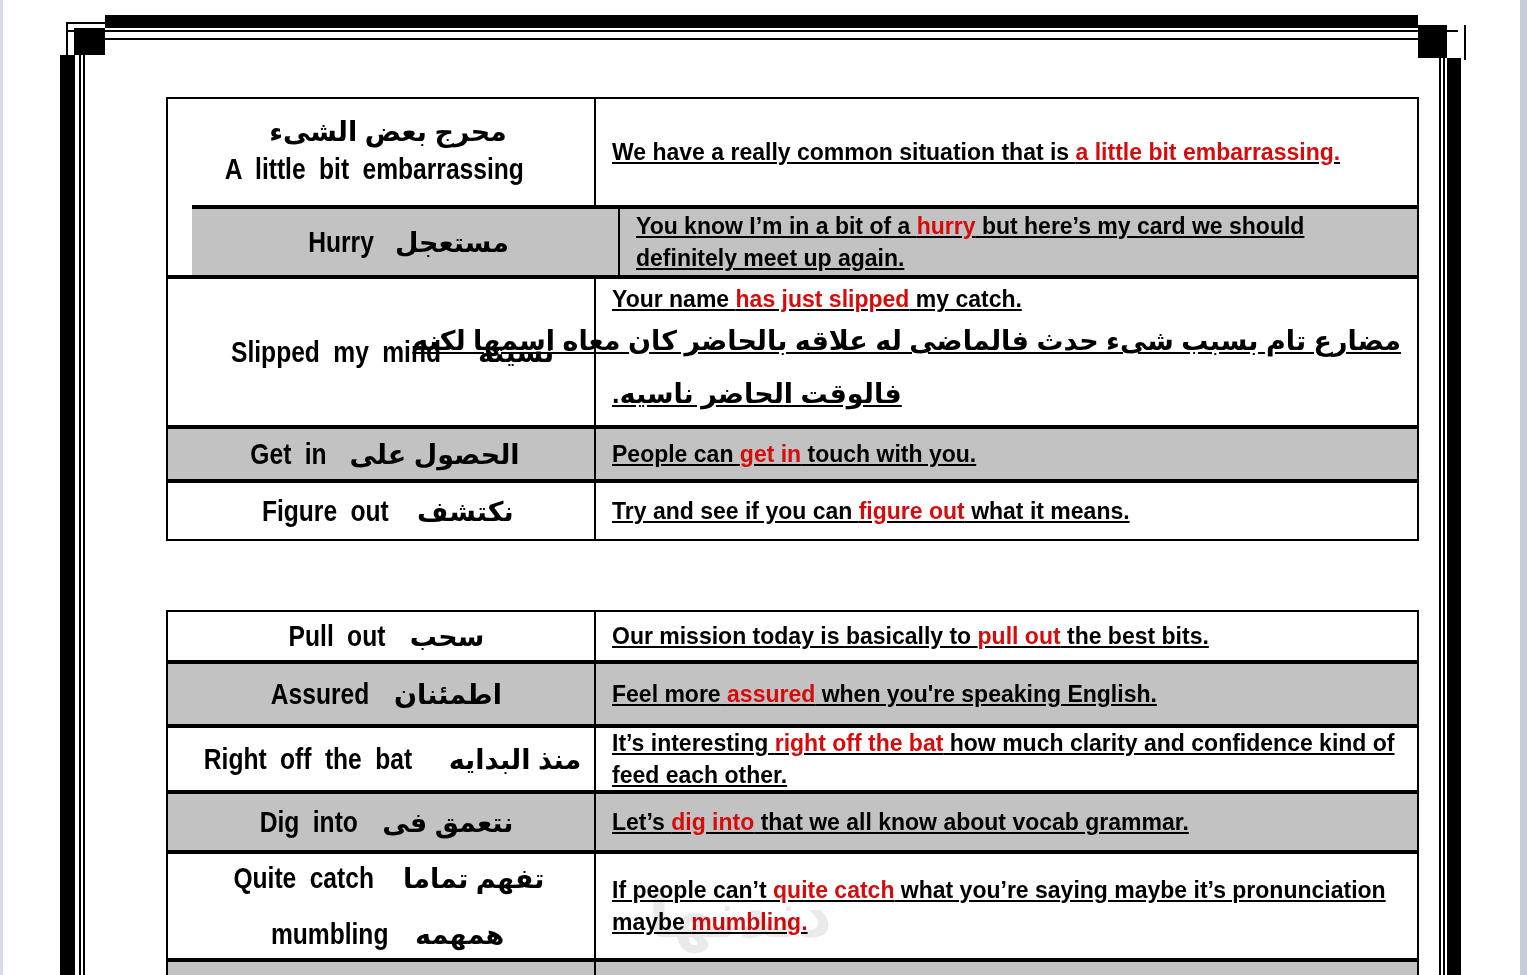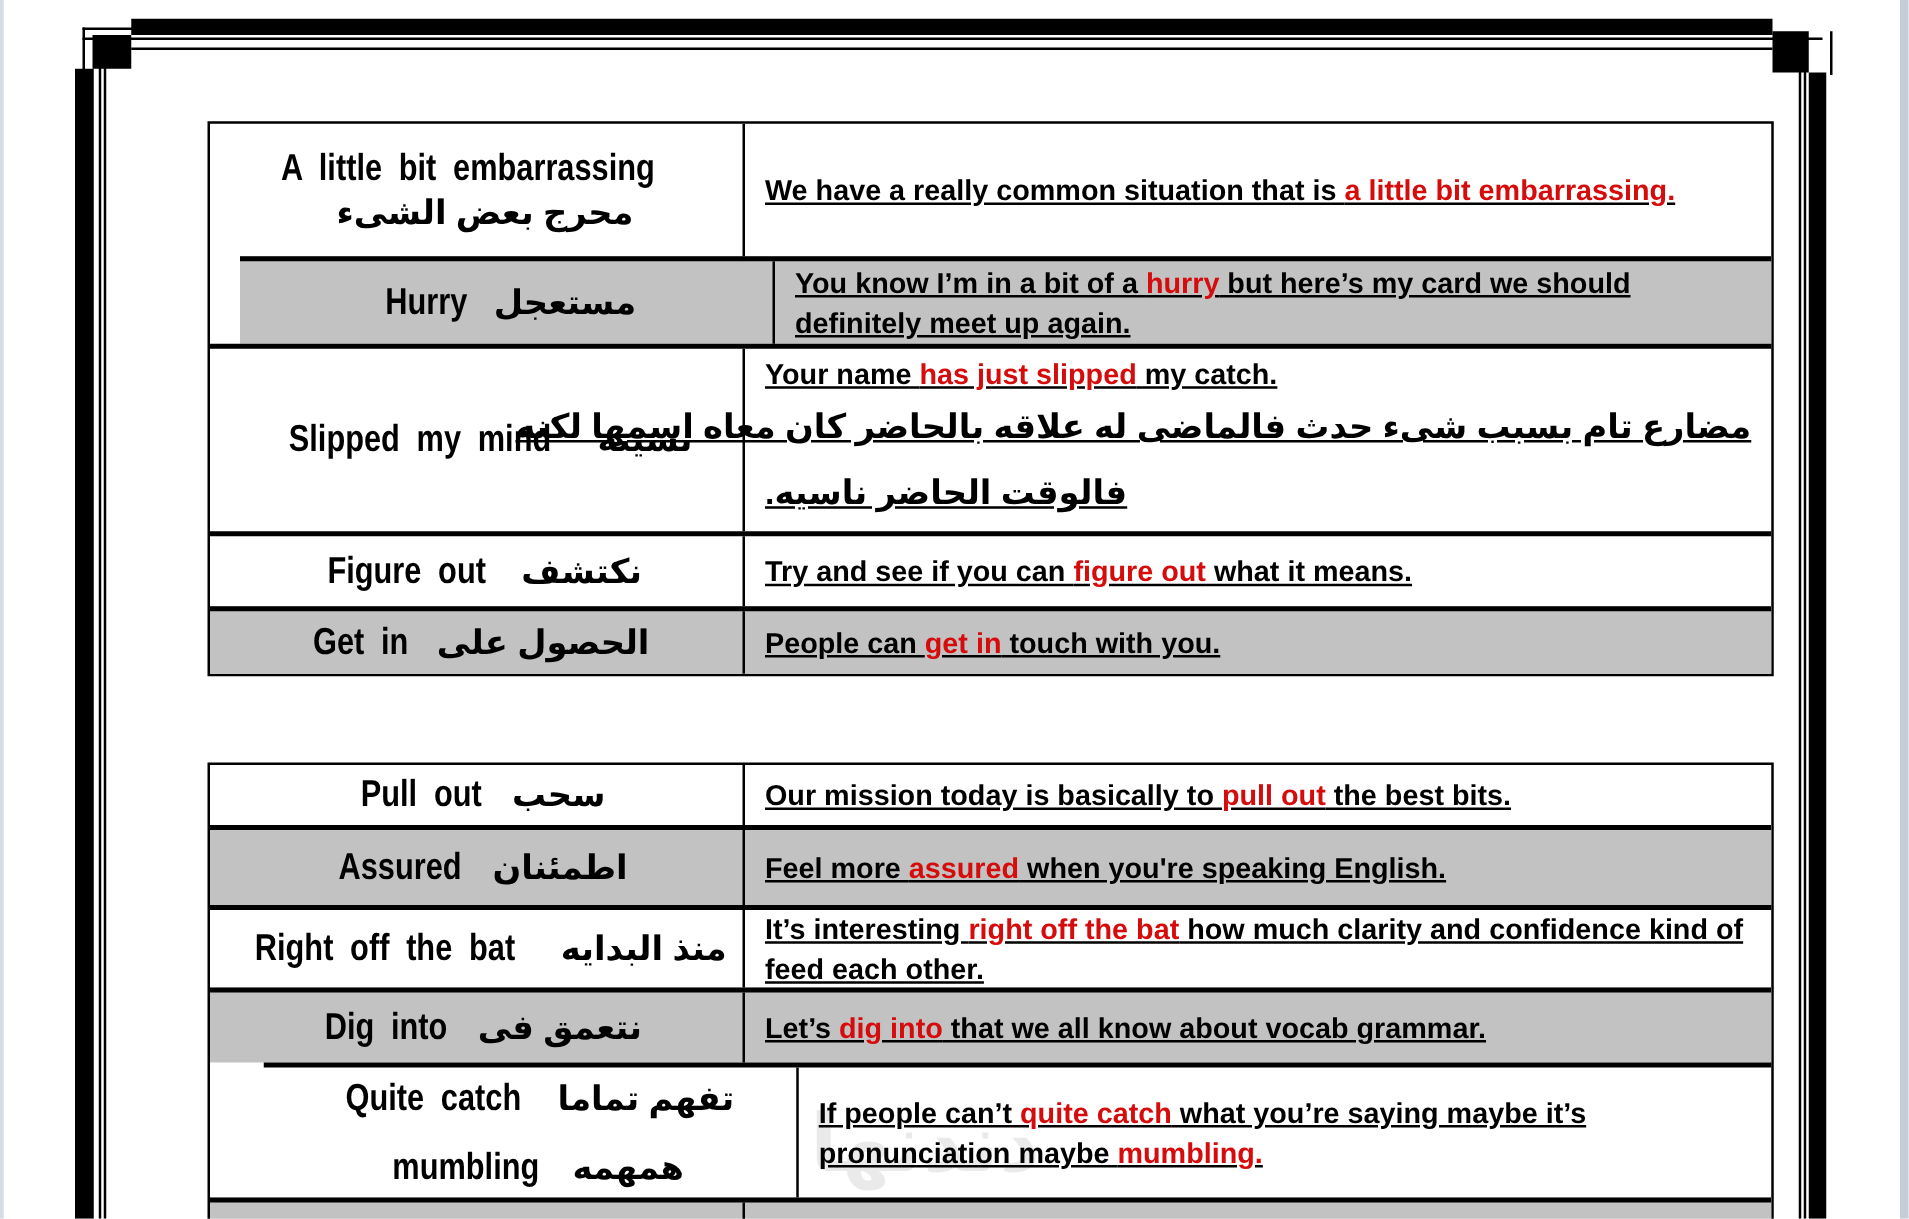--- a/index.html
+++ b/index.html
@@ -83,26 +83,26 @@
 <div class="bart" style="left:83px;top:38px;width:2px;height:937px;"></div>
 <div class="bart" style="left:1439px;top:32px;width:2px;height:943px;"></div>
 <div class="bart" style="left:1443px;top:32px;width:2px;height:943px;"></div>
 <div class="bart" style="left:1464px;top:25px;width:2px;height:35px;"></div>
 
 <div class="tbl" style="top:97px;">
 
   <div class="trow" style="height:106px;">
     <div class="cl">
       <div class="lline">
+          <span class="en"></span>
+          <span class="arv">محرج بعض الشىء</span>
+        </div>
+      <div class="lline">
           <span class="en">A little bit embarrassing</span>
           <span class="arv"></span>
-        </div>
-      <div class="lline">
-          <span class="en"></span>
-          <span class="arv">محرج بعض الشىء</span>
         </div>
     </div>
     <div class="cr">
       <p class="sent"><span>We have a really common situation that is </span><span class="red">a little bit embarrassing.</span></p>
     </div>
   </div>
 
   <div class="trow shaded" style="height:66px;margin-left:24px;">
     <div class="cl">
       <div class="lline">
@@ -124,46 +124,46 @@
         </div>
 
     </div>
     <div class="cr">
       <p class="sent"><span>Your name </span><span class="red">has just slipped</span><span> my catch.</span></p>
       <div class="arline">مضارع تام بسبب شىء حدث فالماضى له علاقه بالحاضر كان معاه اسمها لكنه</div>
       <div class="arline">فالوقت الحاضر ناسيه.</div>
     </div>
   </div>
 
+  <div class="trow shaded" style="height:50px;">
+    <div class="cl">
+      <div class="lline">
+          <span class="en">Get in</span>
+          <span class="arv">الحصول على</span>
+        </div>
+
+    </div>
+    <div class="cr">
+      <p class="sent"><span>People can </span><span class="red">get in</span><span> touch with you.</span></p>
+    </div>
+  </div>
+
   <div class="trow" style="height:56px;">
     <div class="cl">
       <div class="lline">
           <span class="en">Figure out</span>
           <span class="arv">نكتشف</span>
         </div>
 
     </div>
     <div class="cr">
       <p class="sent"><span>Try and see if you can </span><span class="red">figure out</span><span> what it means.</span></p>
     </div>
   </div>
 
-  <div class="trow shaded" style="height:50px;">
-    <div class="cl">
-      <div class="lline">
-          <span class="en">Get in</span>
-          <span class="arv">الحصول على</span>
-        </div>
-
-    </div>
-    <div class="cr">
-      <p class="sent"><span>People can </span><span class="red">get in</span><span> touch with you.</span></p>
-    </div>
-  </div>
-
 
 </div>
 
 <div class="tbl" style="top:610px;">
 
   <div class="trow" style="height:48px;">
     <div class="cl">
       <div class="lline">
           <span class="en">Pull out</span>
           <span class="arv">سحب</span>
@@ -207,21 +207,21 @@
           <span class="en">Dig into</span>
           <span class="arv">نتعمق فى</span>
         </div>
 
     </div>
     <div class="cr">
       <p class="sent"><span>Let’s </span><span class="red">dig into</span><span> that we all know about vocab grammar.</span></p>
     </div>
   </div>
 
-  <div class="trow" style="height:104px;margin-left:43px;">
+  <div class="trow" style="height:104px;">
     <div class="cl" style="gap:18px;">
       <div class="lline">
           <span class="en">Quite catch</span>
           <span class="arv">تفهم تماما</span>
         </div>
       <div class="lline">
           <span class="en">mumbling</span>
           <span class="arv">همهمه</span>
         </div>
     </div>

